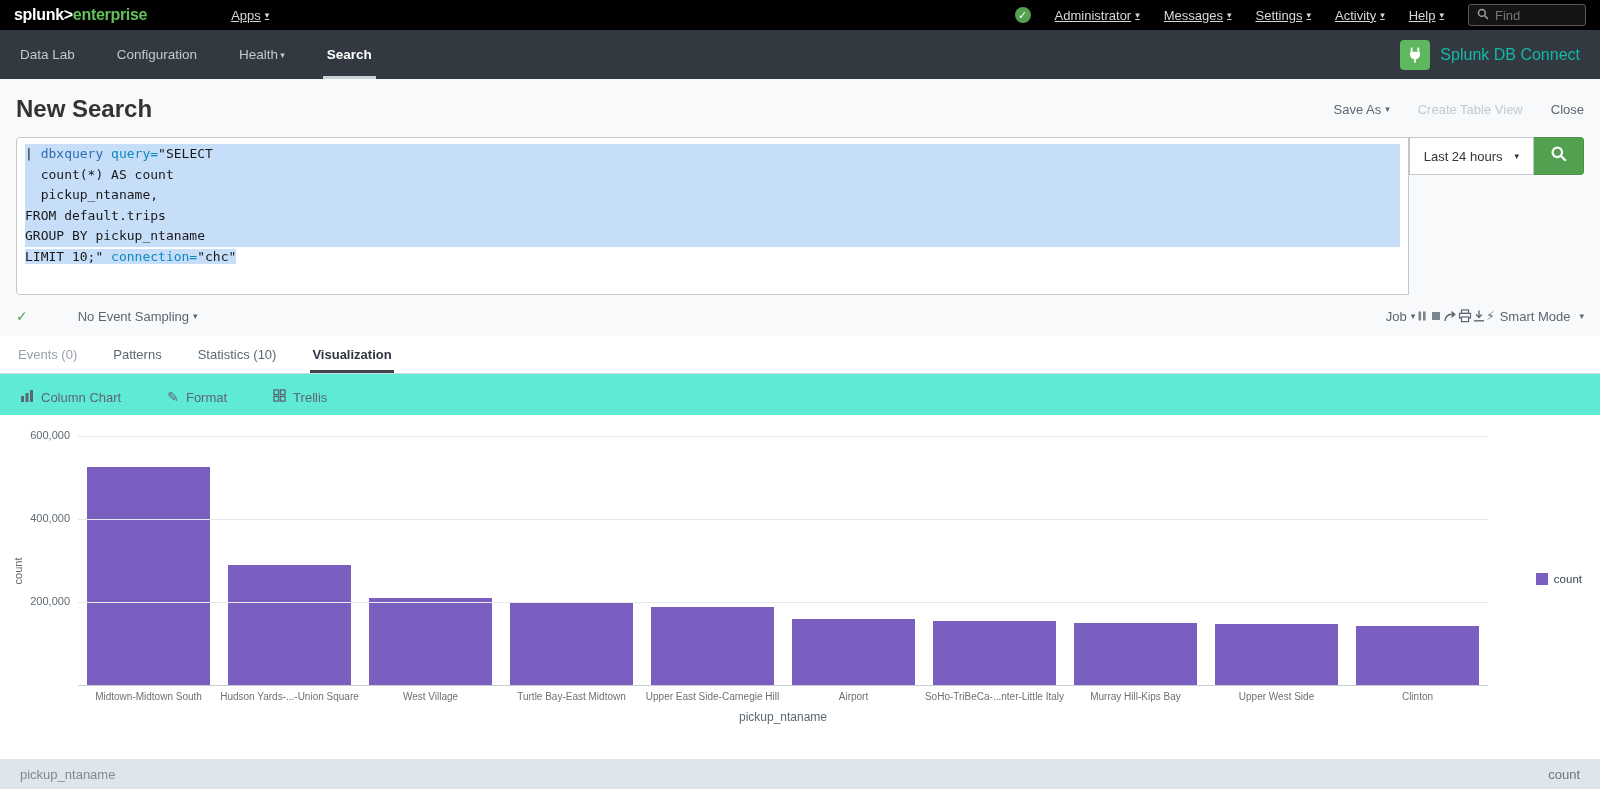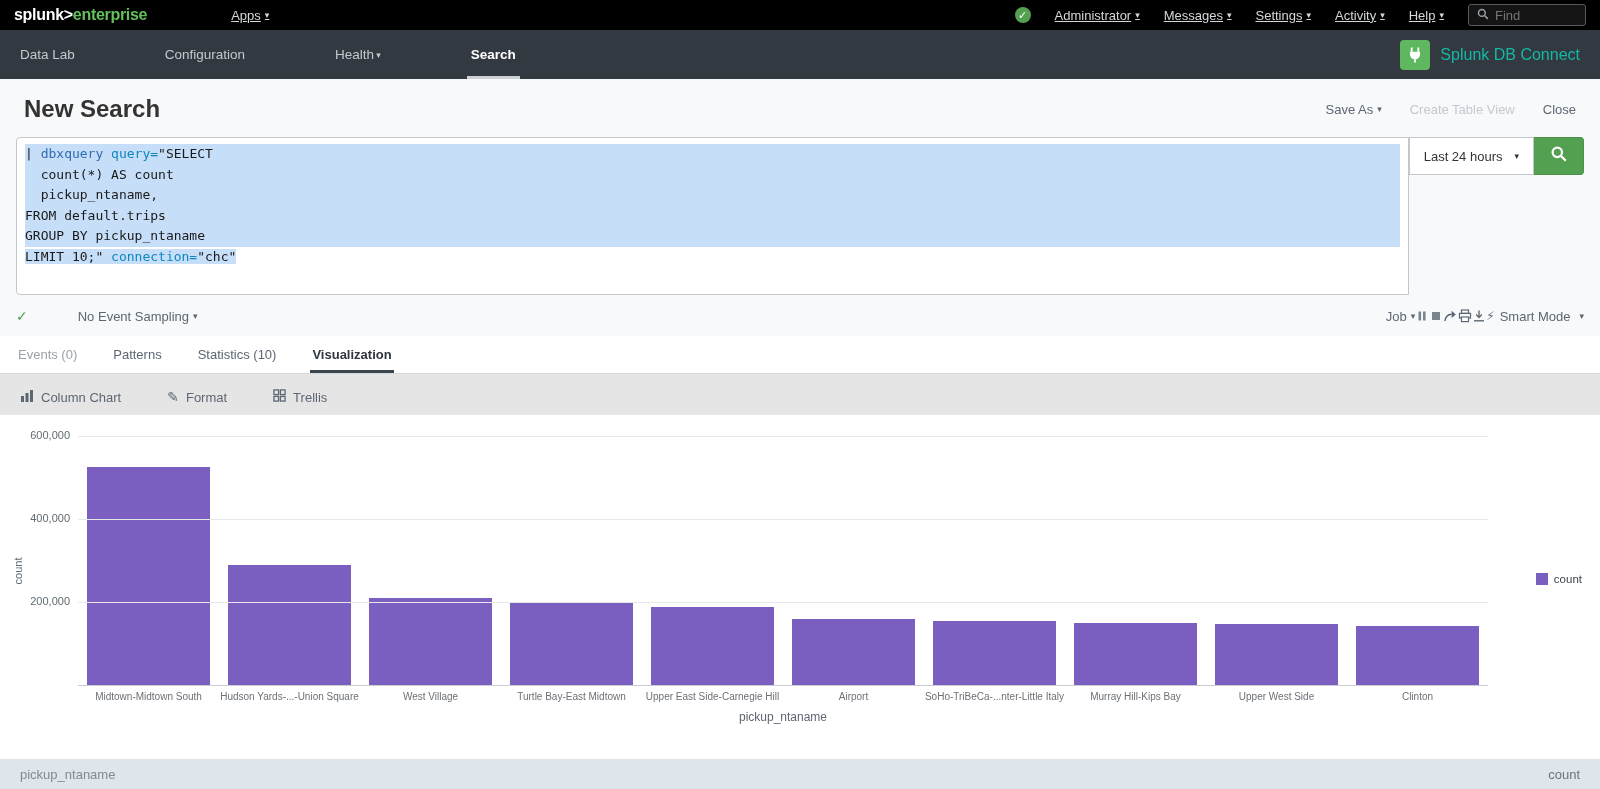--- a/index.html
+++ b/index.html
@@ -23,21 +23,21 @@
   .appnav { height:49px; background:#333940; display:flex; align-items:center; padding:0 20px; }
   .nav-item { color:#c3c9ce; font-size:13.5px; margin-right:42px; height:49px; display:flex; align-items:center; position:relative; cursor:pointer; }
   .nav-item.active { color:#fff; font-weight:bold; }
   .nav-item.active::after { content:""; position:absolute; bottom:0; left:-4px; right:-4px; height:3px; background:#ccd1d6; }
   .appnav-right { margin-left:auto; display:flex; align-items:center; gap:10px; }
   .db-icon { width:30px; height:30px; background:#5fb75f; border-radius:4px; display:flex; align-items:center; justify-content:center; cursor:pointer; }
   .app-title { color:#14b8a6; font-size:16px; }
 
   
   .top-section { background:#f8f9fb; }
-  .page-head { padding:16px 24px 10px; display:flex; align-items:center; }
+  .page-head { padding:16px 16px 10px; display:flex; align-items:center; }
   .page-title { font-size:24px; font-weight:bold; color:#333; }
   .head-links { margin-left:auto; display:flex; gap:28px; font-size:13px; color:#5c6773; align-items:center; }
   .head-link { cursor:pointer; display:flex; align-items:center; }
   .head-link.disabled { color:#c2c9cf; cursor:default; }
 
   .search-row { display:flex; padding:4px 16px 0; align-items:flex-start; }
   .query-box { flex:1; background:#fff; border:1px solid #c3c7cb; border-radius:4px 0 0 4px; min-height:158px; padding:6px 0;
                font-family:"DejaVu Sans Mono", "Liberation Mono", monospace; font-size:13px; line-height:20.5px; color:#1a1a1a; cursor:text; }
   .qline { margin:0 8px; white-space:pre; }
   .qline.sel-full { background:#c7def9; }
@@ -58,21 +58,21 @@
   .smart-mode { cursor:pointer; display:flex; align-items:center; gap:5px; }
   .bolt { font-size:12px; }
 
   
   .tabs { display:flex; padding:0 16px; border-bottom:1px solid #d4d8dc; background:#fff; gap:32px; }
   .tab { padding:11px 2px 8px; font-size:13px; color:#5c6773; cursor:pointer; border-bottom:3px solid transparent; }
   .tab.dim { color:#99a2aa; }
   .tab.active { color:#2f3640; font-weight:bold; border-bottom-color:#3c444d; }
 
   
-  .viz-toolbar { display:flex; gap:46px; padding:15px 20px 10px; align-items:center; background:#e5e5e5; }
+  .viz-toolbar { display:flex; gap:46px; padding:15px 20px 10px; align-items:center; background:#5eead4; }
   .viz-btn { display:flex; align-items:center; gap:7px; font-size:13px; color:#5c6773; cursor:pointer; }
   .pencil { font-size:14px; }
 
   
   .chart { position:relative; height:322px; background:#fff; }
   .gridline { position:absolute; left:78px; right:112px; border-top:1px solid #e6e8ea; height:0; }
   .ytick { position:absolute; left:0; width:70px; text-align:right; font-size:11px; color:#5f6a72; }
   .y-axis-label { position:absolute; left:-32px; top:150px; width:100px; text-align:center; transform:rotate(-90deg); font-size:11px; color:#5f6a72; }
   .bars { position:absolute; left:78px; right:112px; top:14px; height:256px; display:flex; align-items:flex-end; }
   .bar-slot { flex:1; display:flex; justify-content:center; align-items:flex-end; height:100%; }
@@ -128,21 +128,21 @@
         <span><svg width="12" height="12" viewBox="0 0 16 16" fill="none" stroke="#9aa0a6" stroke-width="2">
               <circle cx="6.5" cy="6.5" r="4.5"></circle>
               <line x1="10" y1="10" x2="14.5" y2="14.5"></line>
             </svg></span>
         <input type="text" placeholder="Find" style="">
       </div>
     </div>
   </div>
 
   <div class="appnav">
-    <div style="display:flex;align-items:center;height:35px;gap:48px;" id="nav-items">
+    <div style="display:flex;align-items:center;height:35px;" id="nav-items">
         <div class="nav-item">
           <span>Data Lab</span>
         </div>
         <div class="nav-item">
           <span>Configuration</span>
         </div>
         <div class="nav-item">
           <span>Health</span>
           <span class="caret tight">▾</span>
         </div>

